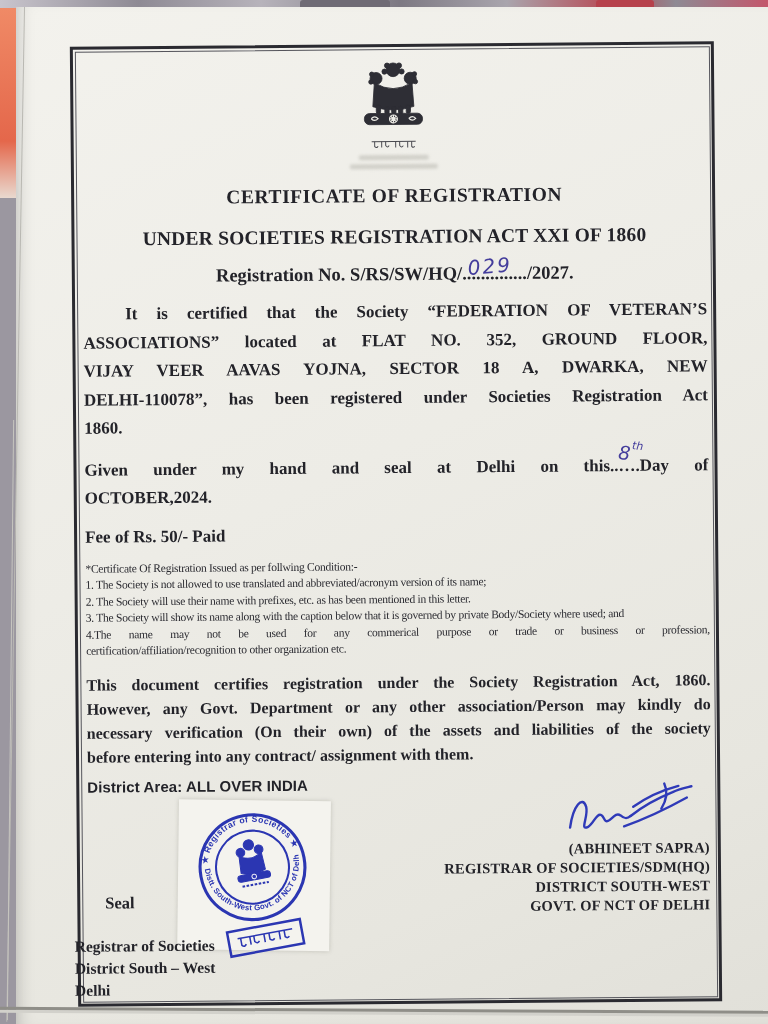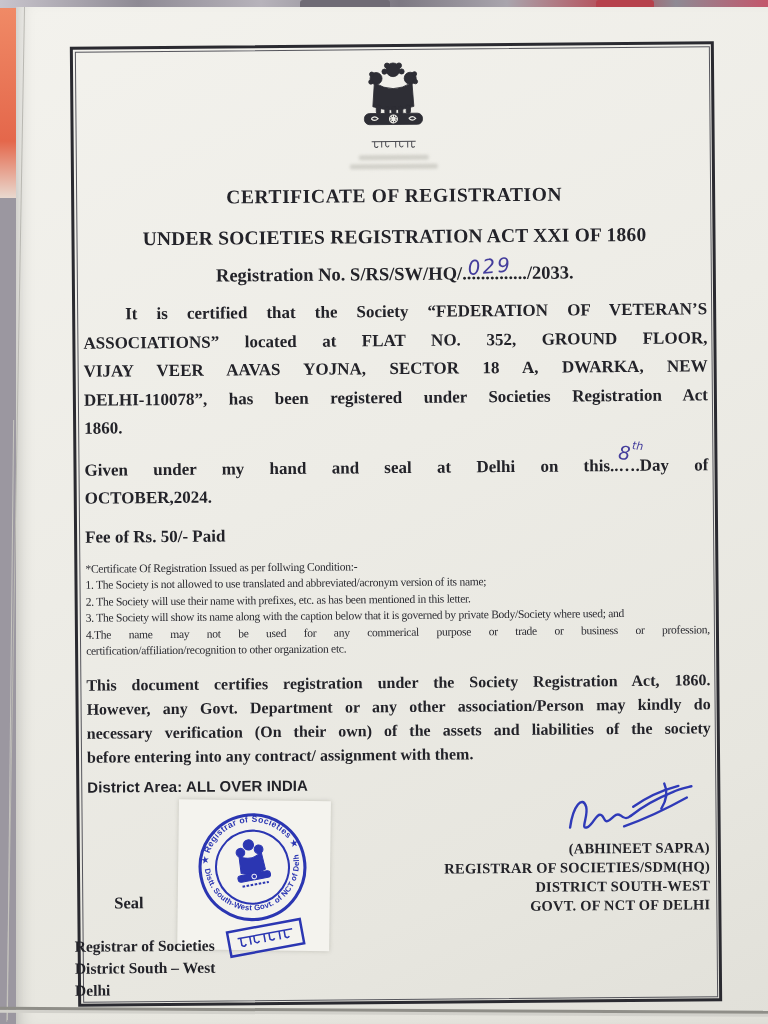--- a/index.html
+++ b/index.html
@@ -49,21 +49,21 @@
   .conds{margin-top:14px;font-size:11.6px;line-height:16.6px;letter-spacing:-.3px;color:#2b2b31;}
   .cond{white-space:nowrap;}
   .cond-j{white-space:normal;text-align:justify;text-align-last:justify;}
   .p2{margin-top:13px;font-size:16px;font-weight:bold;line-height:24px;}
   .working{margin-top:9px;font-family:"Liberation Sans",sans-serif;font-weight:bold;font-size:15px;letter-spacing:.1px;}
   
   .bzone{position:relative;height:210px;margin-top:2px;}
   .sticker{position:absolute;left:90px;top:4px;width:152px;height:150px;background:#f4f3ee;
            transform:rotate(1.2deg);box-shadow:0 0 4px rgba(120,120,110,.35);}
   .stamp{position:absolute;left:97px;top:7px;transform:rotate(-10deg);}
-  .seal-label{position:absolute;left:26px;top:96px;font-size:16.5px;font-weight:bold;}
+  .seal-label{position:absolute;left:17px;top:96px;font-size:16.5px;font-weight:bold;}
   .signature{position:absolute;left:474px;top:-12px;transform:rotate(-2deg);}
   .signatory{position:absolute;right:2px;top:46px;text-align:right;font-size:14.5px;font-weight:bold;line-height:19px;letter-spacing:.2px;}
   .footer-block{position:absolute;left:-14px;top:138px;font-size:15.5px;font-weight:bold;line-height:22px;}
   .stamp-text{font-family:"Liberation Sans",sans-serif;font-weight:bold;}
 </style>
 </head>
 <body>
 
 <div class="photo">
   <div class="fabric"></div>
@@ -120,21 +120,21 @@
 
       <div class="bleed">
         <div class="b1"></div>
           <div class="b2"></div>
       </div>
 
       <div class="title">CERTIFICATE OF REGISTRATION</div>
       <div class="subtitle">UNDER SOCIETIES REGISTRATION ACT XXI OF 1860</div>
 
       <div class="regline">
-        <span>Registration No. S/RS/SW/HQ/</span><span class="dotted"><span>..............</span><span class="hand hand-029">029</span></span><span>/2033.</span>
+        <span>Registration No. S/RS/SW/HQ/</span><span class="dotted"><span>..............</span><span class="hand hand-029">029</span></span><span>/2027.</span>
       </div>
 
       <div class="p1">
         <div class="jline"><span class="indent"></span><span>It is certified  that the Society “FEDERATION OF VETERAN’S</span></div>
         <div class="jline">ASSOCIATIONS” located at FLAT NO. 352, GROUND FLOOR,</div>
         <div class="jline">VIJAY VEER AAVAS YOJNA, SECTOR 18 A, DWARKA, NEW</div>
         <div class="jline">DELHI-110078”, has been registered under Societies Registration Act</div>
         <div class="lastline">1860.</div>
       </div>
 

